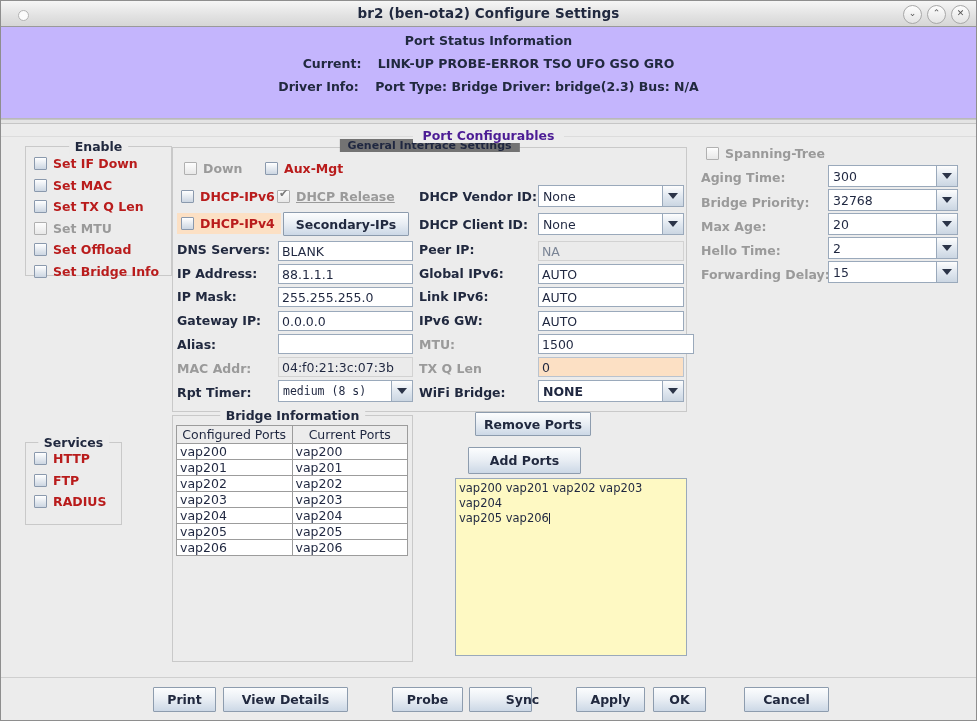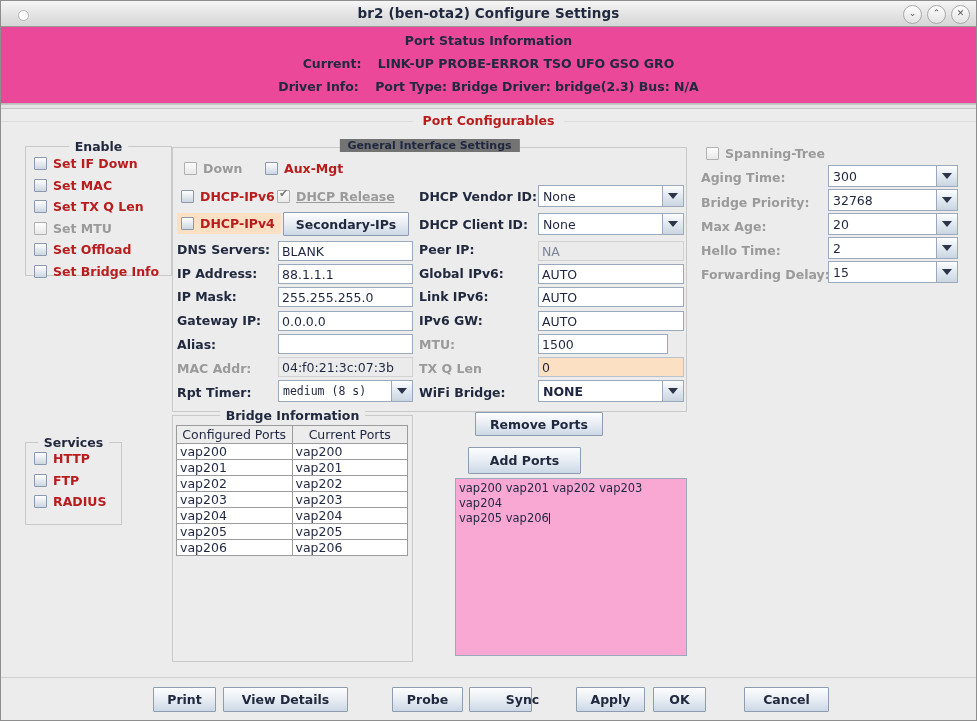--- a/index.html
+++ b/index.html
@@ -29,30 +29,30 @@
   .tb-btns{position:absolute;right:6px;top:4px;display:flex;gap:5px;}
   .tb-btn{
     width:17px;height:17px;border-radius:50%;
     background:linear-gradient(180deg,#fdfdfd,#e4e4e4);
     border:1px solid #a8a8a8;color:#555;font-size:9px;line-height:15px;
     text-align:center;font-family:"DejaVu Sans",sans-serif;
   }
 
   
   .status-band{
-    background:#ec4899;border-bottom:1px solid #b9b9b9;
-    padding:6px 0 9px;text-align:center;
+    background:#c4b5fd;border-bottom:1px solid #b9b9b9;
+    padding:6px 0 24px;text-align:center;
   }
   .status-title{font-weight:bold;font-size:12.5px;color:#21293f;margin-bottom:7px;}
   .status-line{font-weight:bold;font-size:12.5px;color:#21293f;margin-top:8px;}
   .status-line .lbl{margin-right:12px;}
   .sep-thick{height:3px;background:#e4e4e4;border-top:1px solid #c6c6c6;border-bottom:1px solid #c6c6c6;}
 
   .pc-title{
-    text-align:center;font-weight:bold;font-size:12.5px;color:#b91c1c;
+    text-align:center;font-weight:bold;font-size:12.5px;color:#4c1d95;
     padding:4px 0 5px;position:relative;
   }
   .pc-title:before{content:"";position:absolute;left:0;right:0;top:12px;border-top:1px solid #dcdcdc;z-index:0;}
   .pc-title span{position:relative;background:#ececec;padding:0 10px;z-index:1;}
 
   
   .cb{
     display:inline-block;width:13px;height:13px;box-sizing:border-box;
     background:linear-gradient(180deg,#ffffff,#ccd6e2);
     border:1px solid #8a99ad;vertical-align:-2px;position:relative;
@@ -128,21 +128,21 @@
     background:#ececec;border:1px solid #9c9c9c;font-weight:normal;font-size:12.5px;
     color:#1f2740;height:17px;padding:0;text-align:center;
   }
   .btable td{
     background:#fff;border:1px solid #9c9c9c;font-size:12.5px;color:#1f2740;
     height:15px;padding:0 0 0 3px;width:50%;
   }
 
   .ta{
     position:absolute;left:454px;top:477px;width:232px;height:178px;
-    box-sizing:border-box;background:#f9a8d4;border:1px solid #9aa9bb;
+    box-sizing:border-box;background:#fef9c3;border:1px solid #9aa9bb;
     padding:2px 3px;font-size:11.5px;line-height:15px;color:#1f2740;
     font-family:"DejaVu Sans","Liberation Sans",sans-serif;
     white-space:pre-wrap;overflow:hidden;
   }
   .caret{display:inline-block;width:1px;height:11px;background:#1f2740;vertical-align:-2px;}
 
   
   .bottom-sep{position:absolute;left:0;right:0;bottom:42px;border-top:1px solid #cfcfcf;}
   .bottombar{position:absolute;left:0;right:0;bottom:0;height:42px;}
 </style>
@@ -308,21 +308,21 @@
   </div>
   <div class="tf" style="position:absolute;left:537px;top:310px;width:146px;">AUTO</div>
 
   <div class="grid-row" style="left:176px;top:336px;">
     <span class="fieldlabel">Alias:</span>
   </div>
   <div class="tf" style="position:absolute;left:277px;top:333px;width:135px;"></div>
   <div class="grid-row" style="left:418px;top:336px;">
     <span class="fieldlabel dis">MTU:</span>
   </div>
-  <div class="tf" style="position:absolute;left:537px;top:333px;width:130px;">1500</div>
+  <div class="tf" style="position:absolute;left:537px;top:333px;width:156px;">1500</div>
 
   <div class="grid-row" style="left:176px;top:360px;">
     <span class="fieldlabel dis">MAC Addr:</span>
   </div>
   <div class="tf dis" style="position:absolute;left:277px;top:356px;width:135px;color:#1f2740;">04:f0:21:3c:07:3b</div>
   <div class="grid-row" style="left:418px;top:360px;">
     <span class="fieldlabel dis">TX Q Len</span>
   </div>
   <div class="tf hl" style="position:absolute;left:537px;top:356px;width:146px;">0</div>
 
@@ -435,21 +435,21 @@
             <td>vap205</td>
           </tr>
           <tr>
             <td>vap206</td>
             <td>vap206</td>
           </tr>
         </tbody>
     </table>
   </div>
 
-  <div class="btn" style="position:absolute;left:474px;top:411px;width:128px;height:24px;">Remove Ports</div>
+  <div class="btn" style="position:absolute;left:474px;top:411px;width:116px;height:24px;">Remove Ports</div>
   <div class="btn" style="position:absolute;left:467px;top:446px;width:113px;height:27px;">Add Ports</div>
   <div class="ta"><span id="ta-text">vap200 vap201 vap202 vap203 vap204
 vap205 vap206</span><span class="caret"></span></div>
 
   <div class="bottom-sep"></div>
   <div class="bottombar">
     <div class="btn" style="position:absolute;left:152px;top:9px;width:63px;height:25px;">Print</div>
     <div class="btn" style="position:absolute;left:222px;top:9px;width:125px;height:25px;">View Details</div>
     <div class="btn" style="position:absolute;left:391px;top:9px;width:71px;height:25px;">Probe</div>
     <div class="btn" style="position:absolute;left:468px;top:9px;width:63px;height:25px;padding-left:44px;">Sync</div>

